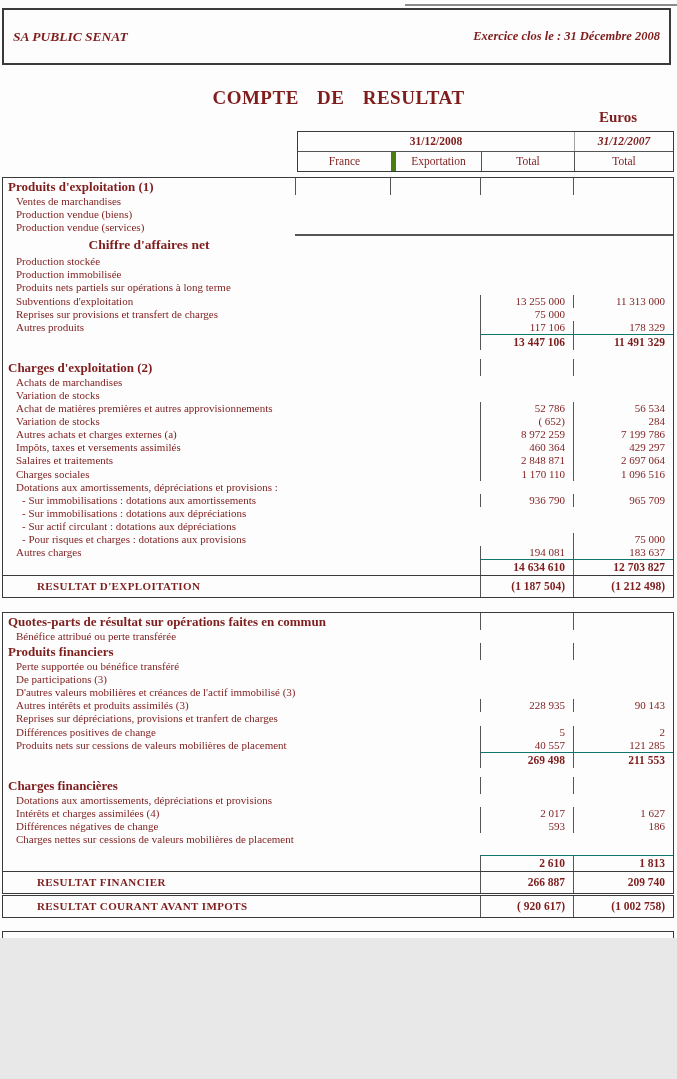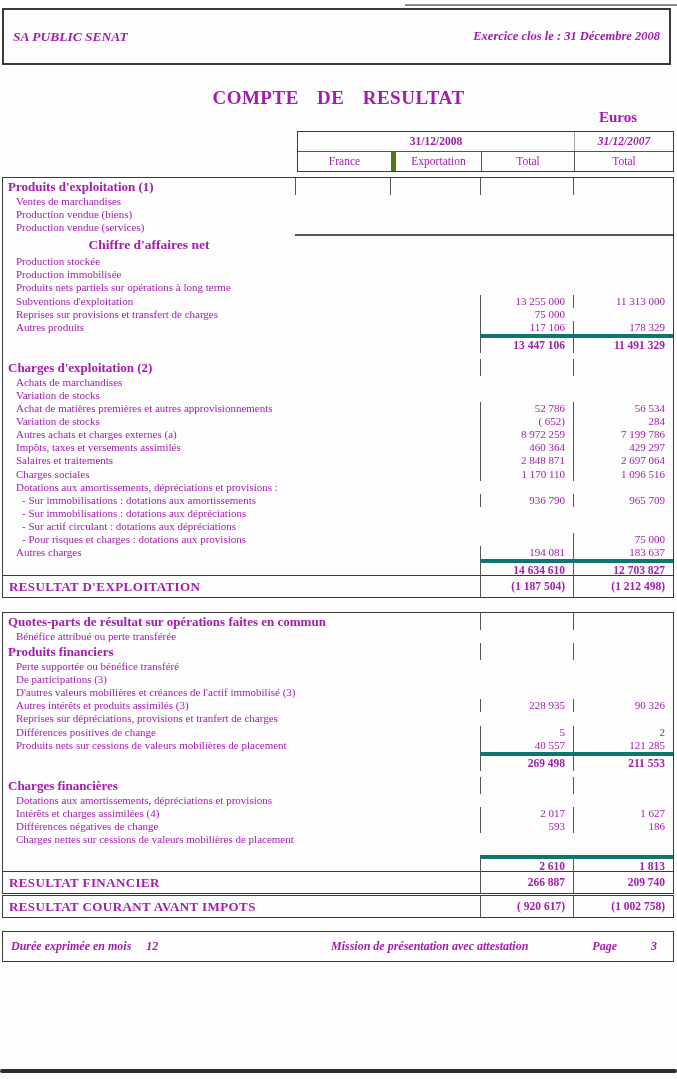--- a/index.html
+++ b/index.html
@@ -1,19 +1,19 @@
 <!DOCTYPE html>
 <html><head>
 <meta charset="utf-8">
 <style>
   html,body { margin:0; padding:0; }
   body { background:#e8e8e8; }
   .page {
-    position:relative; width:677px; height:1079px; margin:0 auto;
-    background:#fdfdfd; color:#a21caf;
+    position:relative; width:677px; height:938px; margin:0 auto;
+    background:#fdfdfd; color:#7f1d1d;
     font-family:"Liberation Serif", serif;
     overflow:hidden;
   }
   .artifact-line { position:absolute; top:4px; right:0; width:272px; height:2px; background:#8a8a8a; }
 
   
   .hdr-box {
     position:absolute; left:2px; top:8px; width:669px; height:57px;
     border:2px solid #3a3a3a; box-sizing:border-box;
     display:flex; justify-content:space-between; align-items:center; padding:0 9px;
@@ -68,25 +68,25 @@
   .r-item .lbl, .r-sub .lbl { font-size:11px; line-height:13.1px; }
   .r-item .lbl { padding-left:13px; }
   .r-sub  .lbl { padding-left:19px; }
   .r-item .val, .r-sub .val { line-height:13.1px; }
 
   .r-chiffre { height:21px; }
   .r-chiffre .lbl { font-weight:bold; font-size:13.5px; line-height:21px; text-align:center; }
   .r-chiffre .cell { border-top:1px solid #555; border-bottom:1px solid #555; }
 
   .r-total { height:16px; }
-  .r-total .val { border-top:4px solid #0f766e; font-weight:bold; font-size:11.5px; line-height:15px; }
+  .r-total .val { border-top:1px solid #0f766e; font-weight:bold; font-size:11.5px; line-height:15px; }
 
   .r-result { height:21px; }
   .r-result.lt { border-top:1.5px solid #3a3a3a; }
-  .r-result .lbl { font-weight:bold; font-size:13px; letter-spacing:.4px; line-height:21px; padding-left:6px; }
+  .r-result .lbl { font-weight:bold; font-size:11px; letter-spacing:.4px; line-height:21px; padding-left:6px;margin-left:28px; }
   .r-result .val { font-weight:bold; font-size:11.5px; line-height:21px; }
 
   .r-spacer { height:9px; }
 
   
   .footer-box {
     position:absolute; left:2px; top:931px; width:672px; height:31px; box-sizing:border-box;
     border:1.5px solid #3a3a3a;
     font-weight:bold; font-style:italic; font-size:12px;
     display:flex; align-items:center;
@@ -314,21 +314,21 @@
         <div class="val v07"></div>
       </div>
       <div class="row r-item">
         <div class="lbl">D'autres valeurs mobilières et créances de l'actif immobilisé (3)</div>
         <div class="val v08"></div>
         <div class="val v07"></div>
       </div>
       <div class="row r-item">
         <div class="lbl">Autres intérêts et produits assimilés (3)</div>
         <div class="val v08">228 935</div>
-        <div class="val v07">90 326</div>
+        <div class="val v07">90 143</div>
       </div>
       <div class="row r-item">
         <div class="lbl">Reprises sur dépréciations, provisions et tranfert de charges</div>
         <div class="val v08"></div>
         <div class="val v07"></div>
       </div>
       <div class="row r-item">
         <div class="lbl">Différences positives de change</div>
         <div class="val v08">5</div>
         <div class="val v07">2</div>

